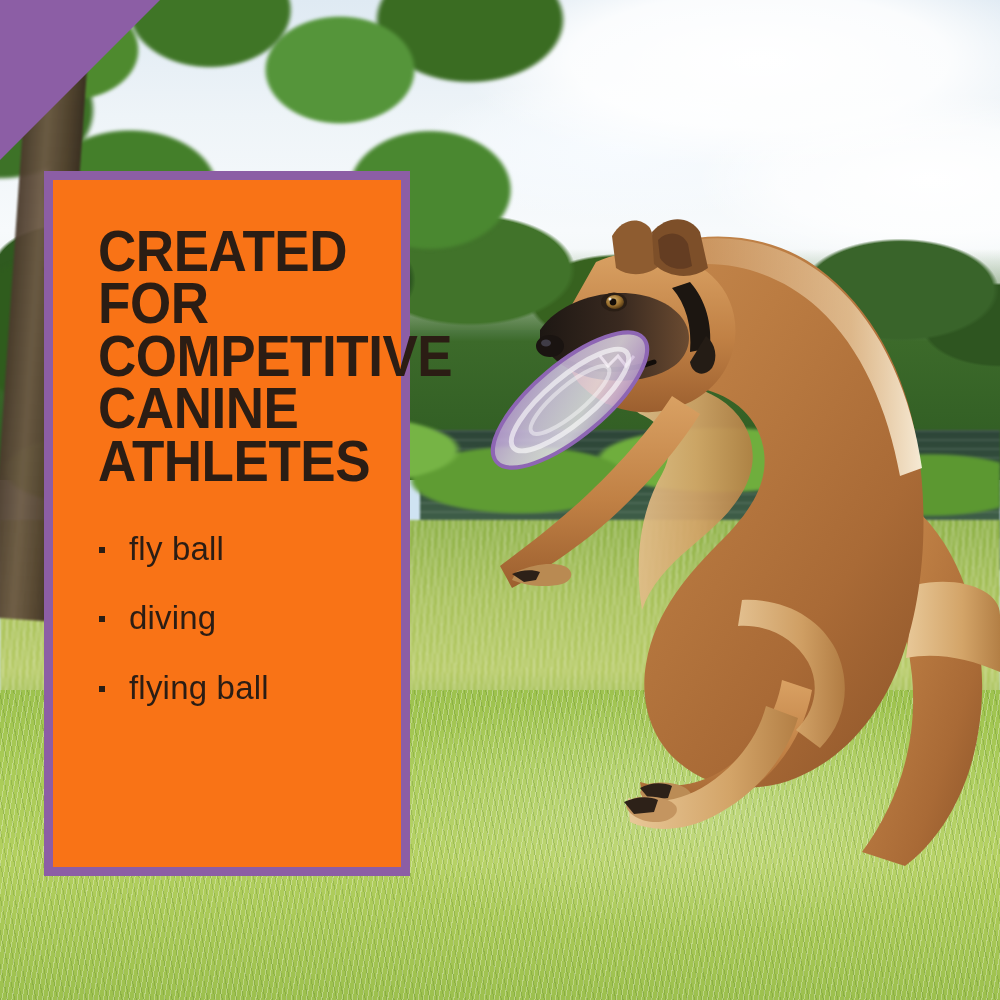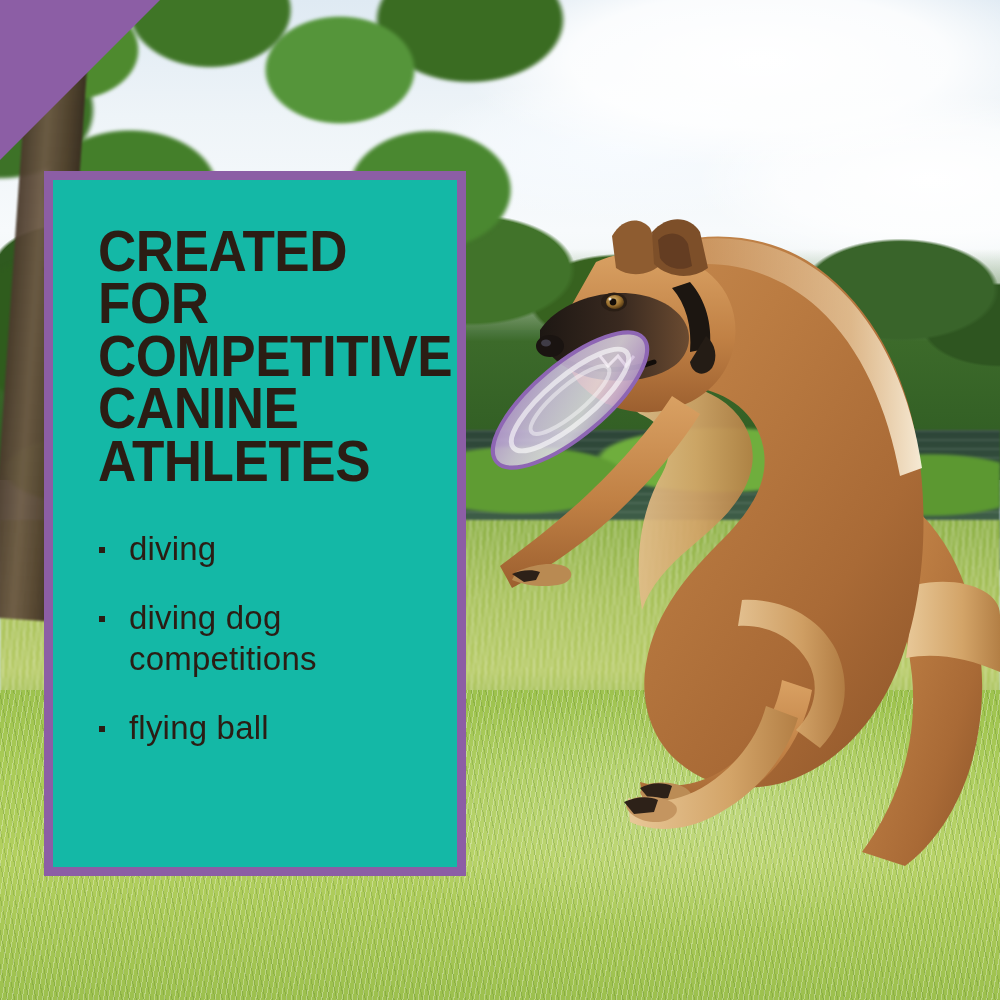--- a/index.html
+++ b/index.html
@@ -157,24 +157,24 @@
     position: absolute;
     left: 0; top: 0;
     width: 160px; height: 160px;
     clip-path: polygon(0 0, 100% 0, 0 100%);
   }
 
   
   .card {
     position: absolute;
     left: 44px; top: 171px;
-    width: 422px; height: 705px;
+    width: 366px; height: 705px;
     box-sizing: border-box;
     border: 9px solid #8c5ea5;
-    background: #14b8a6;
+    background: #f97316;
   }
   .card-inner {
     padding: 45px 34px 0 45px;
   }
   .headline {
     margin: 0;
     font-family: "Liberation Sans Narrow", "Liberation Sans", sans-serif;
     font-weight: 700;
     font-size: 57px;
     line-height: 0.92;
@@ -356,25 +356,25 @@
   <div class="corner-wedge" style="background:#8c5ea5"></div>
 
   <div class="card">
     <div class="card-inner">
 
       <h1 class="headline">CREATED FOR COMPETITIVE CANINE ATHLETES</h1>
 
       <ul class="bullets">
         <li>
           <span class="sq"></span>
-          <span>diving</span>
+          <span>fly ball</span>
         </li>
         <li>
           <span class="sq"></span>
-          <span>diving dog competitions</span>
+          <span>diving</span>
         </li>
         <li>
           <span class="sq"></span>
           <span>flying ball</span>
         </li>
       </ul>
 
     </div>
   </div>
 

